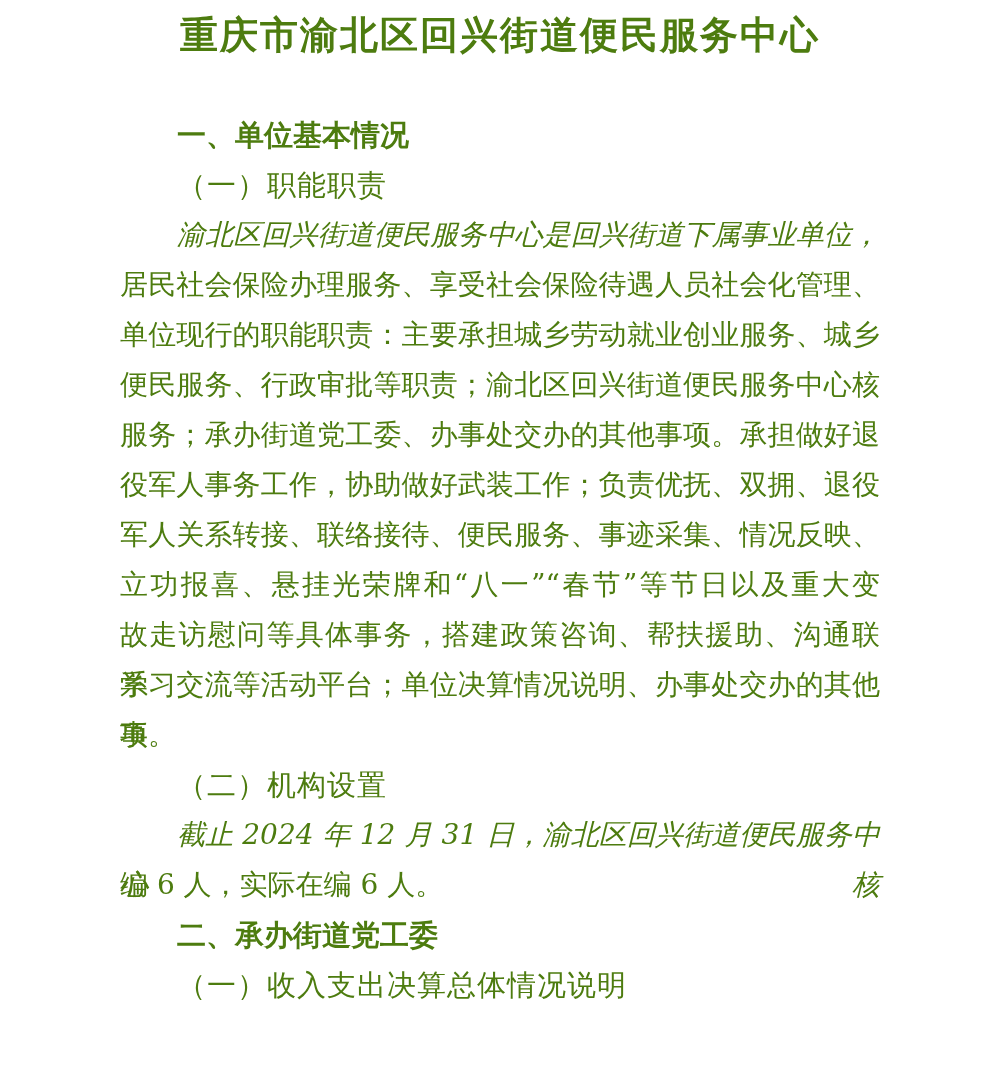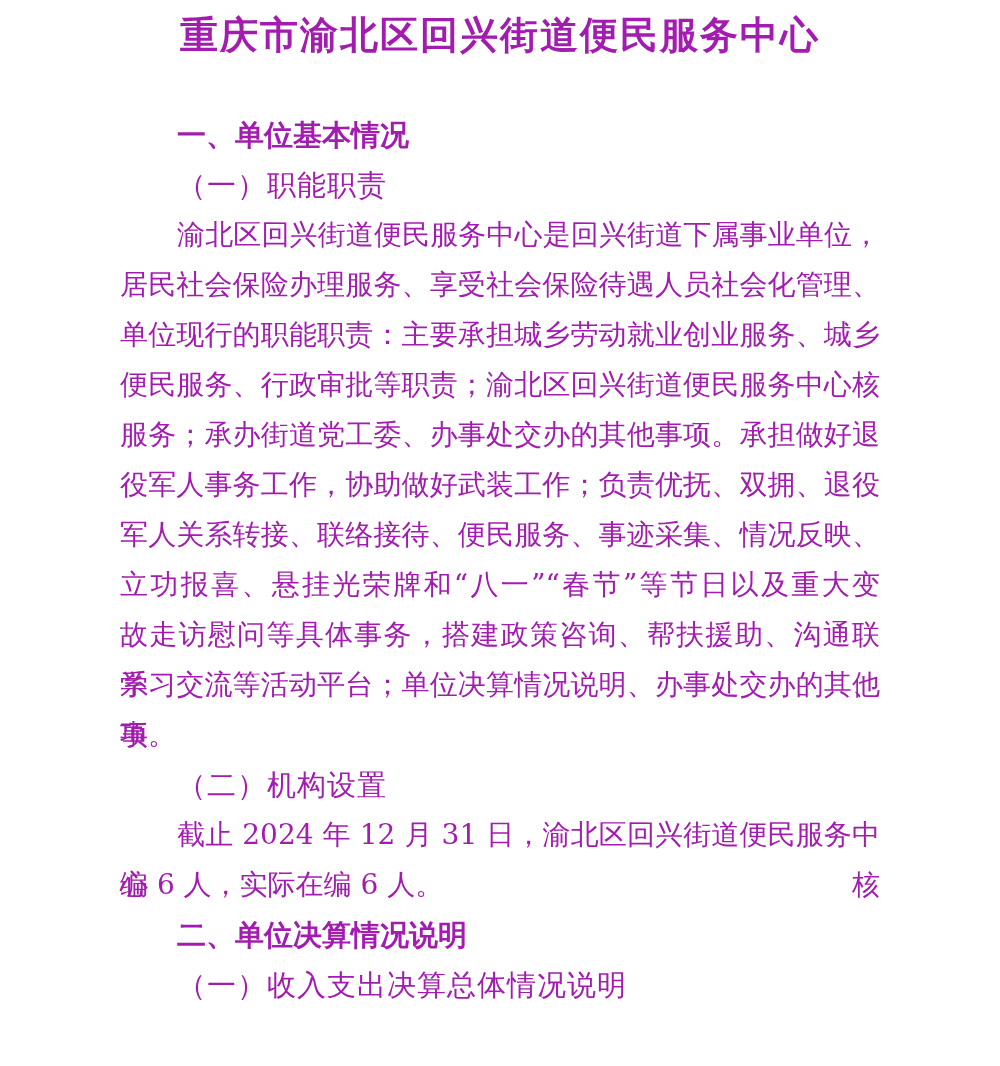--- a/index.html
+++ b/index.html
@@ -5,21 +5,21 @@
   html, body {
     margin: 0;
     padding: 0;
     background: #ffffff;
   }
   .page {
     position: relative;
     width: 1000px;
     height: 1066px;
     background: #ffffff;
-    color: #a21caf;
+    color: #4d7c0f;
     overflow: hidden;
     font-family: "DejaVu Serif", "Liberation Serif", serif;
   }
   .content {
     box-sizing: border-box;
     width: 1000px;
     padding: 10px 120px 0 120px;
   }
   .title-line {
     height: 50px;
@@ -55,20 +55,21 @@
     font-size: 28px;
   }
   .row.body.justify {
     white-space: normal;
     text-align: justify;
     text-align-last: justify;
     text-justify: inter-character;
   }
   .row.body.indent {
     text-indent: 57px;
+    font-style: italic;
   }
 </style>
 </head>
 <body>
 
 <div class="page">
   <div class="content">
     <div class="title-line">重庆市渝北区回兴街道便民服务中心</div>
     <div class="spacer-row"></div>
     <div>
@@ -81,17 +82,17 @@
         <div class="row body justify">服务；承办街道党工委、办事处交办的其他事项。承担做好退</div>
         <div class="row body justify">役军人事务工作，协助做好武装工作；负责优抚、双拥、退役</div>
         <div class="row body justify">军人关系转接、联络接待、便民服务、事迹采集、情况反映、</div>
         <div class="row body justify">立功报喜、悬挂光荣牌和“八一”“春节”等节日以及重大变</div>
         <div class="row body justify">故走访慰问等具体事务，搭建政策咨询、帮扶援助、沟通联系、</div>
         <div class="row body justify">学习交流等活动平台；单位决算情况说明、办事处交办的其他事</div>
         <div class="row body">项。</div>
         <div class="row h2">（二）机构设置</div>
         <div class="row body justify indent">截止 2024 年 12 月 31 日，渝北区回兴街道便民服务中心核</div>
         <div class="row body">编 6 人，实际在编 6 人。</div>
-        <div class="row h1">二、单位决算情况说明</div>
+        <div class="row h1">二、承办街道党工委</div>
         <div class="row h2">（一）收入支出决算总体情况说明</div>
       </div>
   </div>
 </div>
 
 </body></html>

